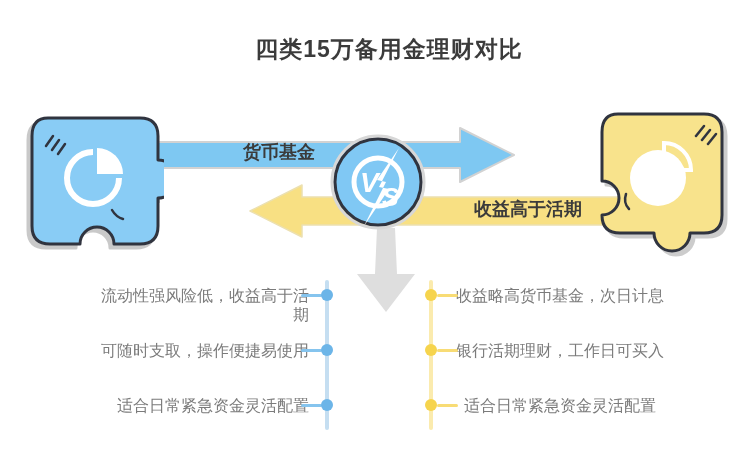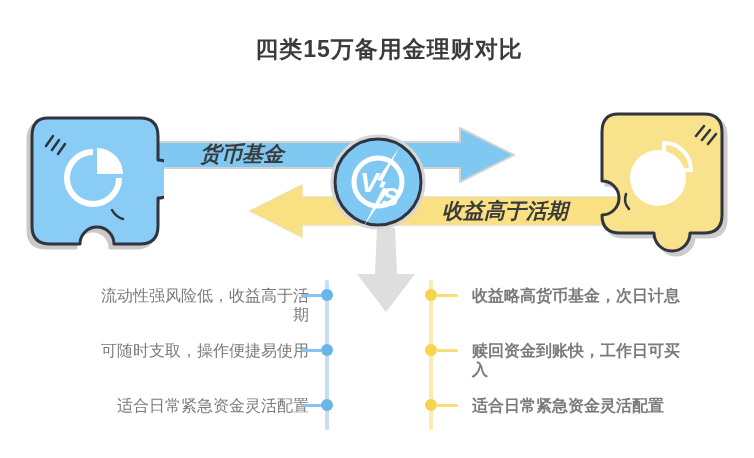--- a/index.html
+++ b/index.html
@@ -9,22 +9,22 @@
   }
   .title{
     position:absolute;top:22px;left:0;width:754px;margin:12px;
     text-align:center;font-size:23px;font-weight:bold;color:#3b3b3b;letter-spacing:1px;
   }
   
   .arrow{position:absolute;}
   .arrow-blue{left:142px;top:126px;width:380px;height:58px;z-index:2;}
   .arrow-yellow{left:240px;top:183px;width:400px;height:56px;z-index:2;}
   .arrow-label{
-    position:absolute;z-index:3;text-align:left;
-    font-size:21px;font-weight:bold;color:#3b3b3b;font-style:italic;
+    position:absolute;z-index:3;text-align:right;
+    font-size:18px;font-weight:bold;color:#3b3b3b;
   }
   .label-blue{left:200px;top:140px;width:115px;}
   .label-yellow{left:442px;top:197px;width:140px;}
   
   .puzzle{position:absolute;z-index:4;}
   .puzzle-left{left:28px;top:114px;width:136px;height:134px;filter:drop-shadow(-4px 4px 0 #c9c9c9);}
   .puzzle-right{left:596px;top:108px;width:136px;height:150px;filter:drop-shadow(4px 4px 0 #cccccc);}
   
   .vs-badge{position:absolute;left:330px;top:134px;width:96px;height:96px;z-index:5;}
   .down-arrow{position:absolute;left:353px;top:228px;width:66px;height:86px;z-index:1;}
@@ -39,21 +39,21 @@
   .dash{position:absolute;height:3px;width:21px;border-radius:2px;z-index:2;}
   .dash-blue{background:#85c4ee;left:301px;}
   .dash-yellow{background:#f8dc75;left:437px;}
   .r1{top:289px;} .r2{top:344px;} .r3{top:399px;}
   .h1{top:294px;} .h2{top:349px;} .h3{top:404px;}
   
   .bullet{
     position:absolute;font-size:16px;line-height:19px;color:#7b7b7b;z-index:2;
   }
   .bullet-l{left:97px;width:212px;text-align:right;}
-  .bullet-r{left:472px;width:212px;text-align:left;font-weight:bold;}
+  .bullet-r{left:454px;width:212px;text-align:center;}
   .b1{top:286px;} .b2{top:341px;} .b3{top:396px;}
 </style>
 </head>
 <body>
 
 <div class="canvas">
 
   <h1 class="title">四类15万备用金理财对比</h1>
 
   <svg class="arrow arrow-blue" viewBox="0 0 380 58">
@@ -116,21 +116,21 @@
   <div class="bullet bullet-l b2">可随时支取，操作便捷易使用</div>
   <div class="bullet bullet-l b3">适合日常紧急资金灵活配置</div>
   <div class="dash dash-blue h1"></div>
   <div class="dash dash-blue h2"></div>
   <div class="dash dash-blue h3"></div>
   <div class="dot dot-blue r1"></div>
   <div class="dot dot-blue r2"></div>
   <div class="dot dot-blue r3"></div>
 
   <div class="bullet bullet-r b1">收益略高货币基金，次日计息</div>
-  <div class="bullet bullet-r b2">赎回资金到账快，工作日可买入</div>
+  <div class="bullet bullet-r b2">银行活期理财，工作日可买入</div>
   <div class="bullet bullet-r b3">适合日常紧急资金灵活配置</div>
   <div class="dash dash-yellow h1"></div>
   <div class="dash dash-yellow h2"></div>
   <div class="dash dash-yellow h3"></div>
   <div class="dot dot-yellow r1"></div>
   <div class="dot dot-yellow r2"></div>
   <div class="dot dot-yellow r3"></div>
 
 </div>
 

